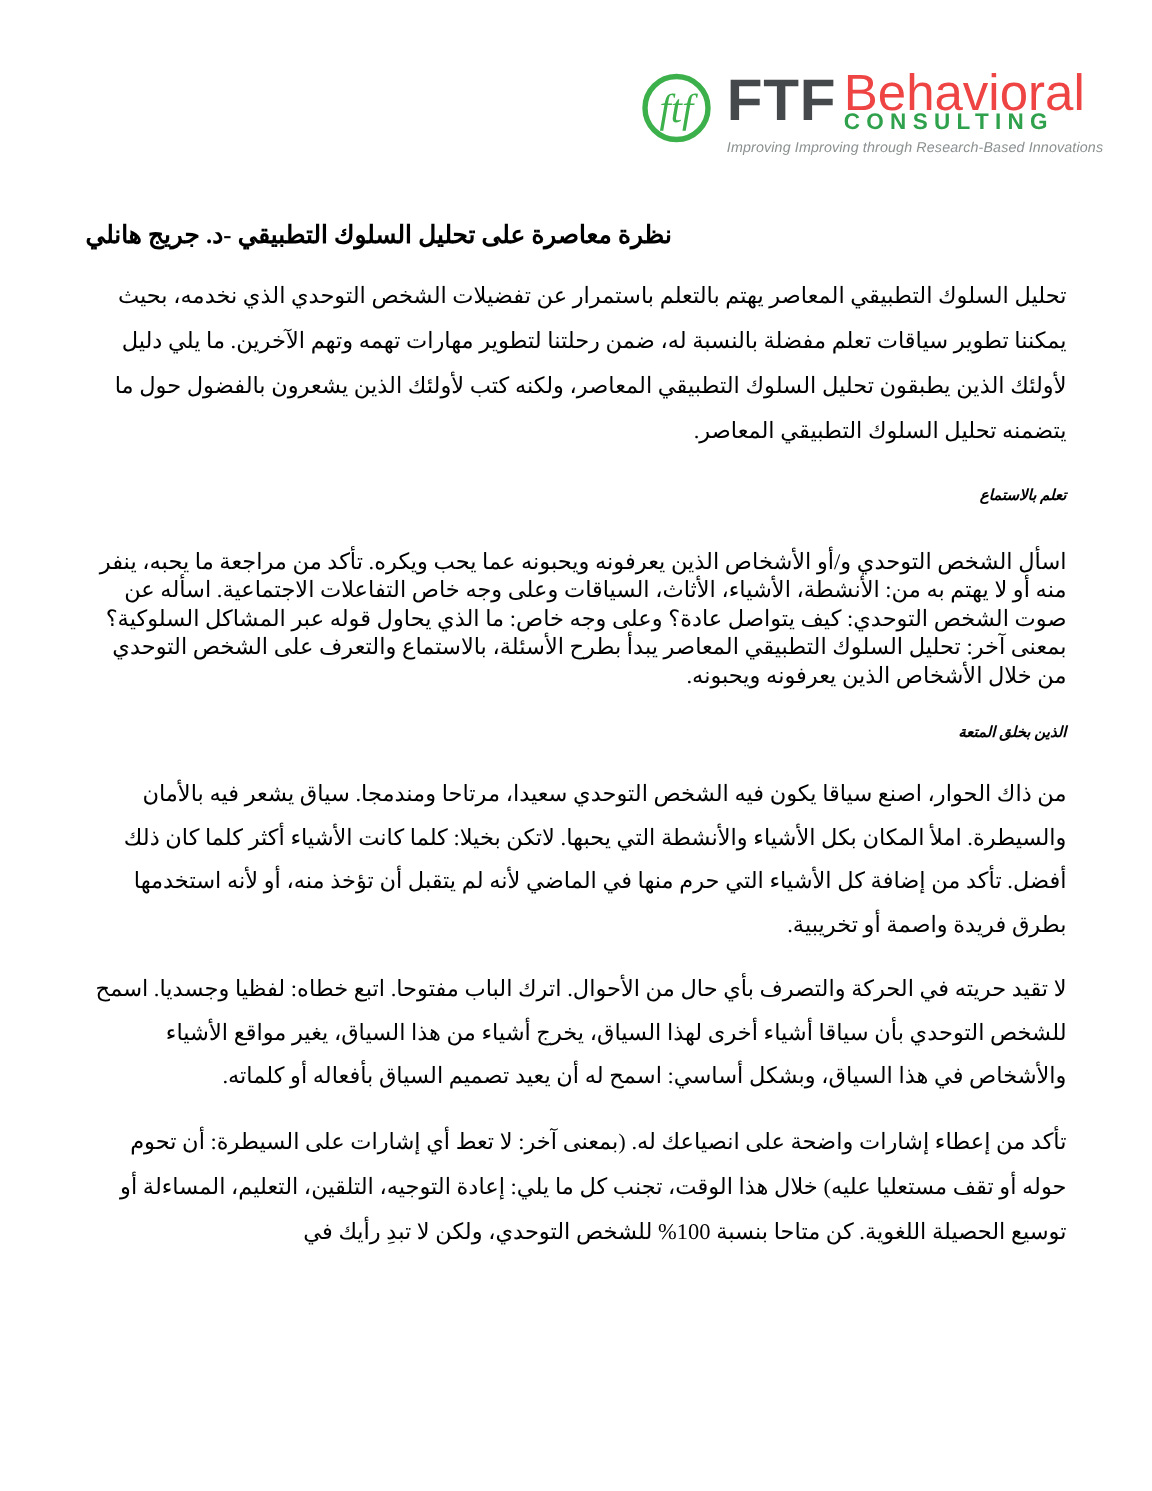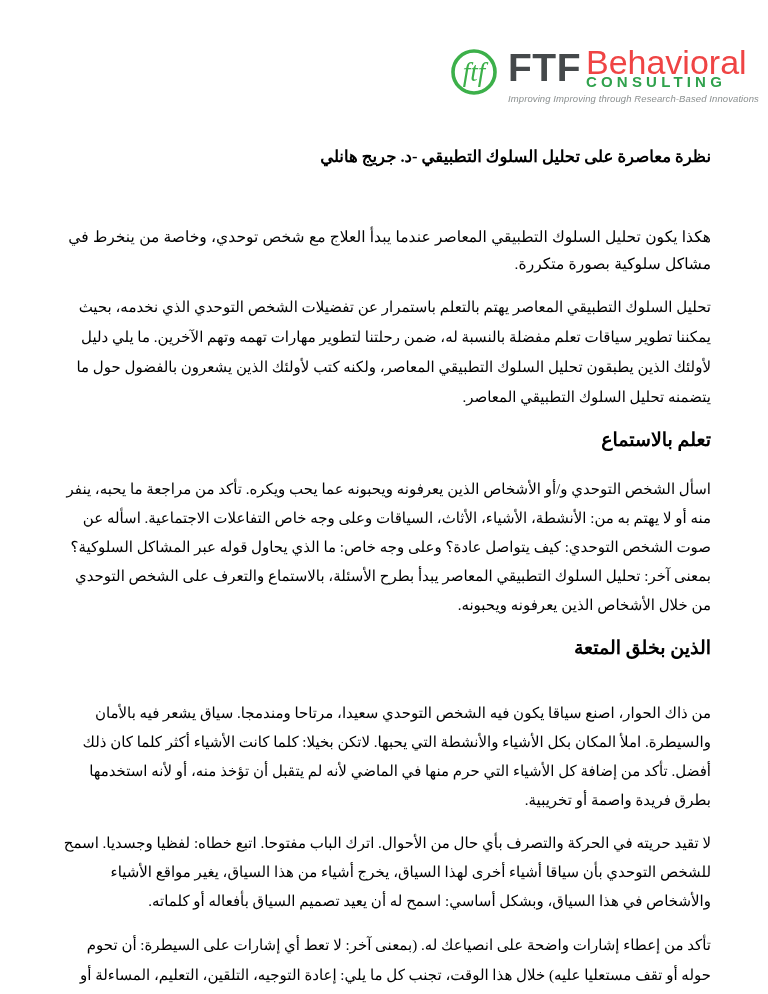--- a/index.html
+++ b/index.html
@@ -23,20 +23,21 @@
   
   .logo {
     position: absolute;
     top: 40px;
     left: 444px;
     width: 268px;
     direction: ltr;
     display: flex;
     align-items: flex-start;
     font-family: "Liberation Sans", sans-serif;
+    justify-content: center;
   }
   .logo-mark {
     flex: 0 0 auto;
     width: 60px;
     height: 62px;
   }
   .logo-words {
     flex: 1 1 auto;
     margin-left: 4px;
     padding-top: 8px;
@@ -78,45 +79,46 @@
     letter-spacing: 0.1px;
     white-space: nowrap;
   }
 
   
   .doc-title {
     margin: 0;
     font-size: 16.5px;
     line-height: 23px;
     font-weight: bold;
-    text-align: right;
+    text-align: left;
   }
   .para {
     margin: 0;
     font-size: 15px;
     line-height: 30px;
     text-align: right;
   }
   .para-alt {
     font-family: sans-serif;
     font-size: 15.5px;
     line-height: 27px;
   }
   .p-intro     { margin-top: 55px; }
   .p-overview  { margin-top: 15px; line-height: 30px; }
   .sec-heading {
     margin: 0;
     margin-top: 17px;
-    font-size: 19px;
+    font-size: 10px;
     line-height: 22px;
     font-weight: bold;
     text-align: right;
+    font-style: italic;
   }
-  .p-listen    { margin-top: 24px; line-height: 29px; }
-  .p-fun       { margin-top: 40px; line-height: 29px; text-align: right; }
+  .p-listen    { margin-top: 24px; line-height: 19px; }
+  .p-fun       { margin-top: 16px; line-height: 29px; text-align: right; }
   .p-freedom   { margin-top: 14px; line-height: 29px; }
   .p-signals   { margin-top: 14px; line-height: 30px; }
 </style>
 </head>
 <body>
 
 <div class="page">
 
   <div class="logo">
     <svg class="logo-mark" viewBox="0 0 60 62" xmlns="http://www.w3.org/2000/svg" aria-hidden="true">
@@ -130,21 +132,20 @@
           <div class="logo-behavioral">Behavioral</div>
           <div class="logo-consulting">CONSULTING</div>
         </span>
       </div>
       <div class="logo-tagline">Improving Improving through Research-Based Innovations</div>
     </div>
   </div>
 
   <h1 class="doc-title">نظرة معاصرة على تحليل السلوك التطبيقي -د. جريج هانلي</h1>
 
-  <p class="para para-alt p-intro">هكذا يكون تحليل السلوك التطبيقي المعاصر عندما يبدأ العلاج مع شخص توحدي، وخاصة من ينخرط في مشاكل سلوكية بصورة متكررة.</p>
 
   <p class="para p-overview">تحليل السلوك التطبيقي المعاصر يهتم بالتعلم باستمرار عن تفضيلات الشخص التوحدي الذي نخدمه، بحيث يمكننا تطوير سياقات تعلم مفضلة بالنسبة له، ضمن رحلتنا لتطوير مهارات تهمه وتهم الآخرين. ما يلي دليل لأولئك الذين يطبقون تحليل السلوك التطبيقي المعاصر، ولكنه كتب لأولئك الذين يشعرون بالفضول حول ما يتضمنه تحليل السلوك التطبيقي المعاصر.</p>
 
   <h2 class="sec-heading">تعلم بالاستماع</h2>
   <p class="para p-listen">اسأل الشخص التوحدي و/أو الأشخاص الذين يعرفونه ويحبونه عما يحب ويكره. تأكد من مراجعة ما يحبه، ينفر منه أو لا يهتم به من: الأنشطة، الأشياء، الأثاث، السياقات وعلى وجه خاص التفاعلات الاجتماعية. اسأله عن صوت الشخص التوحدي: كيف يتواصل عادة؟ وعلى وجه خاص: ما الذي يحاول قوله عبر المشاكل السلوكية؟ بمعنى آخر: تحليل السلوك التطبيقي المعاصر يبدأ بطرح الأسئلة، بالاستماع والتعرف على الشخص التوحدي من خلال الأشخاص الذين يعرفونه ويحبونه.</p>
 
   <h2 class="sec-heading">الذين بخلق المتعة</h2>
   <p class="para p-fun">من ذاك الحوار، اصنع سياقا يكون فيه الشخص التوحدي سعيدا، مرتاحا ومندمجا. سياق يشعر فيه بالأمان والسيطرة. املأ المكان بكل الأشياء والأنشطة التي يحبها. لاتكن بخيلا: كلما كانت الأشياء أكثر كلما كان ذلك أفضل. تأكد من إضافة كل الأشياء التي حرم منها في الماضي لأنه لم يتقبل أن تؤخذ منه، أو لأنه استخدمها بطرق فريدة واصمة أو تخريبية.</p>
   <p class="para p-freedom">لا تقيد حريته في الحركة والتصرف بأي حال من الأحوال. اترك الباب مفتوحا. اتبع خطاه: لفظيا وجسديا. اسمح للشخص التوحدي بأن سياقا أشياء أخرى لهذا السياق، يخرج أشياء من هذا السياق، يغير مواقع الأشياء والأشخاص في هذا السياق، وبشكل أساسي: اسمح له أن يعيد تصميم السياق بأفعاله أو كلماته.</p>
   <p class="para p-signals">تأكد من إعطاء إشارات واضحة على انصياعك له. (بمعنى آخر: لا تعط أي إشارات على السيطرة: أن تحوم حوله أو تقف مستعليا عليه) خلال هذا الوقت، تجنب كل ما يلي: إعادة التوجيه، التلقين، التعليم، المساءلة أو توسيع الحصيلة اللغوية. كن متاحا بنسبة 100% للشخص التوحدي، ولكن لا تبدِ رأيك في</p>

